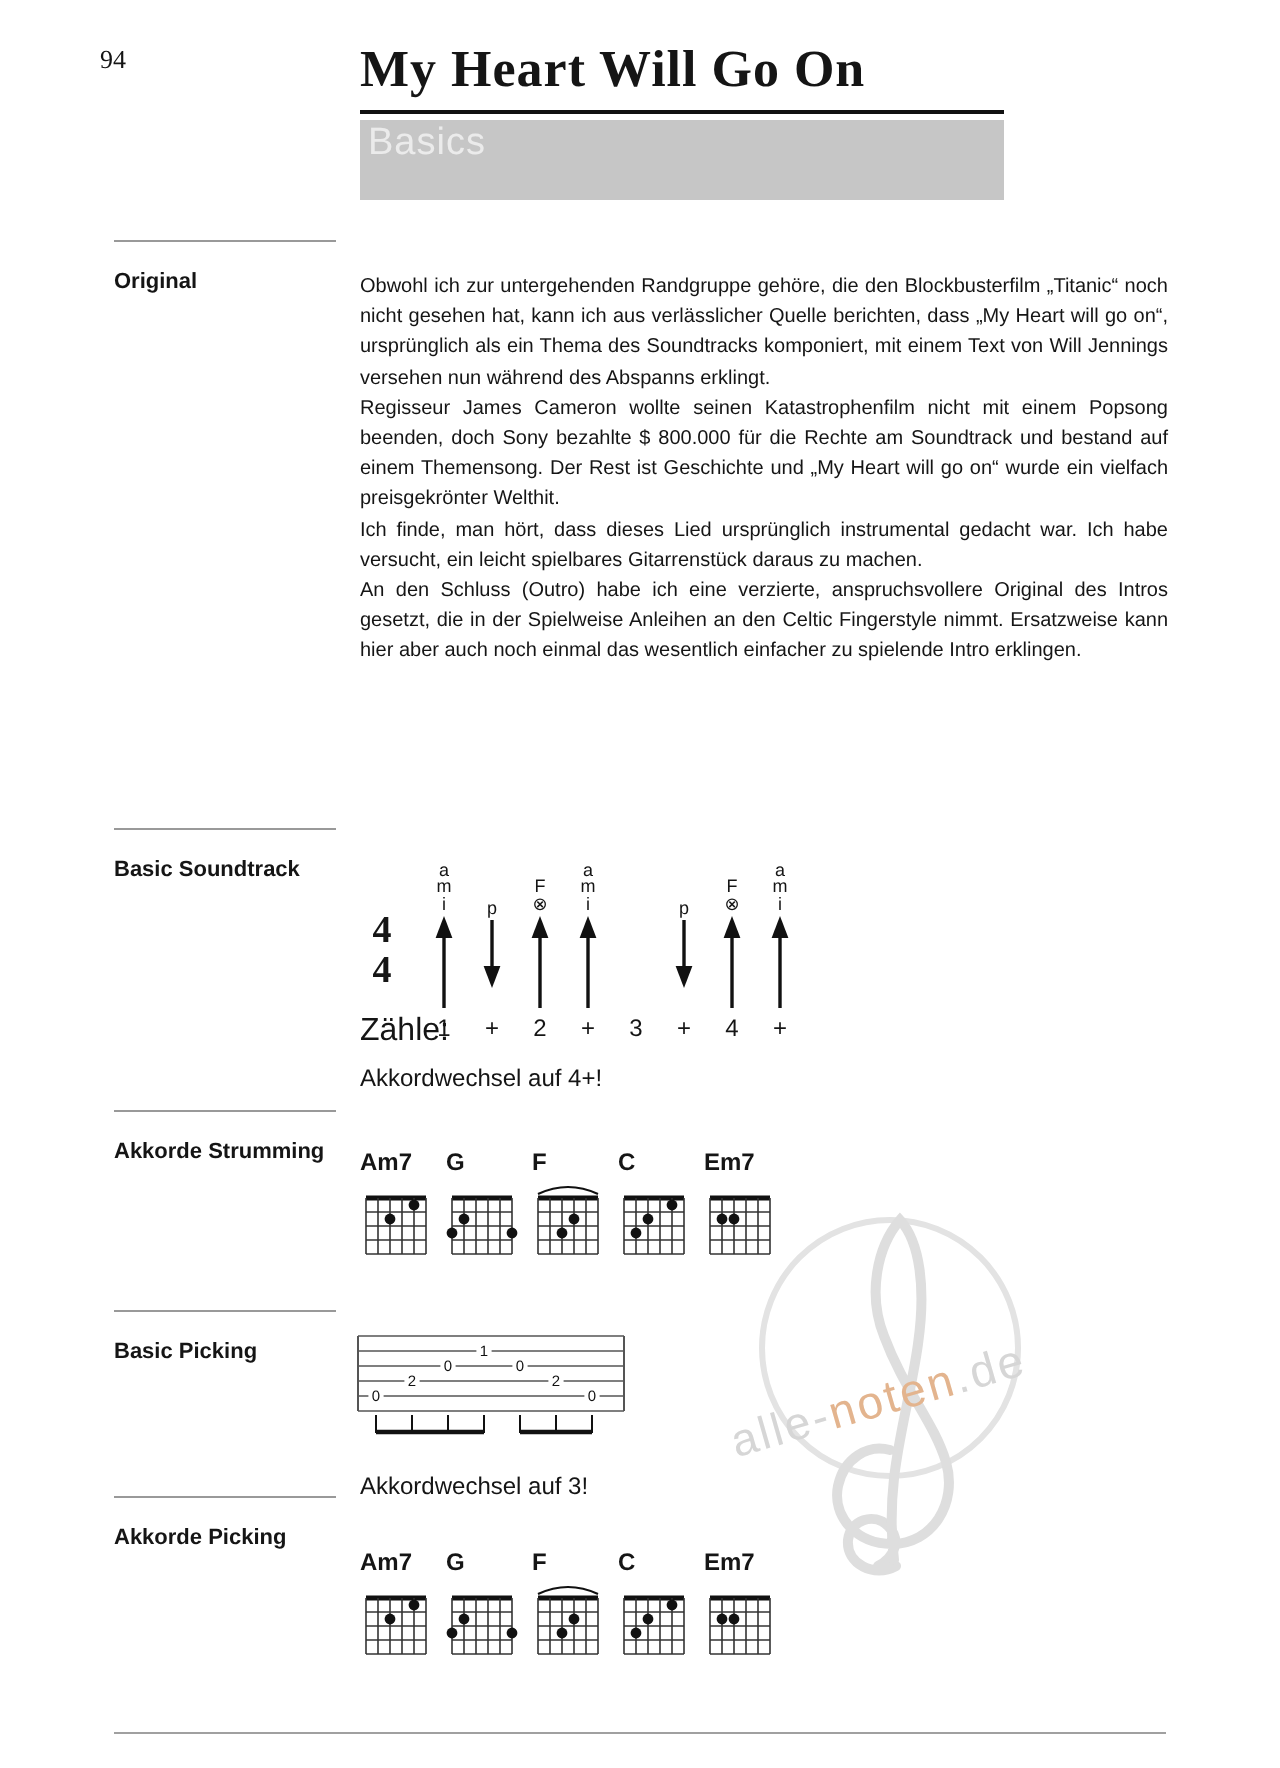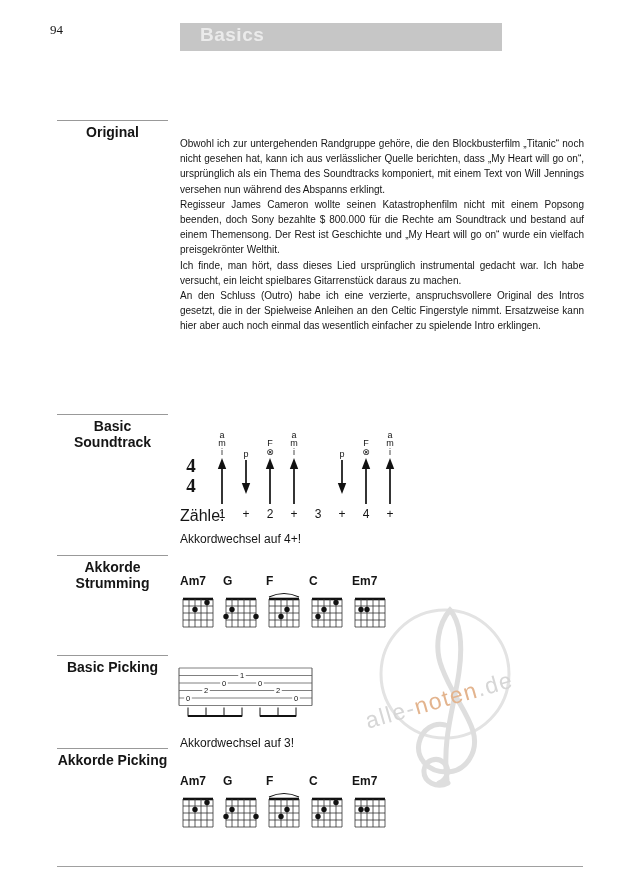--- a/index.html
+++ b/index.html
@@ -2,24 +2,24 @@
 <html><head>
 <meta charset="utf-8">
 <style>
   html,body{margin:0;padding:0;background:#fff;}
   .page{position:relative;width:640px;height:884px;background:#fff;overflow:hidden;
         font-family:"Liberation Sans","DejaVu Sans",sans-serif;color:#151515;}
   .pagenum{position:absolute;left:50px;top:22px;font-family:"Liberation Serif","DejaVu Serif",serif;font-size:13px;}
   .title-block{position:absolute;left:180px;top:20px;width:322px;}
   .title{font-family:"Liberation Serif","DejaVu Serif",serif;font-weight:bold;font-size:26px;
          letter-spacing:0.5px;padding-bottom:5px;border-bottom:2px solid #111;white-space:nowrap;}
-  .subtitle-bar{margin-top:3px;background:#c6c6c6;height:28px;line-height:23px;
-                font-size:19px;color:#ebebeb;padding-left:20px;letter-spacing:0.5px;font-weight:bold;}
-  .sec{position:absolute;left:57px;width:111px;border-top:1px solid #999;padding-top:3px;
-       font-size:14px;font-weight:bold;text-align:center;}
+  .subtitle-bar{margin-top:3px;background:#c6c6c6;height:40px;line-height:23px;
+                font-size:19px;color:#ebebeb;padding-left:4px;letter-spacing:0.5px;}
+  .sec{position:absolute;left:57px;width:111px;border-top:1px solid #999;padding-top:14px;
+       font-size:11px;font-weight:bold;text-align:left;}
   .bodytext{position:absolute;left:180px;top:136px;width:404px;font-size:10px;
             line-height:15.2px;text-align:justify;}
   .bodytext p{margin:0;}
   .timesig{position:absolute;left:183px;top:456px;width:16px;text-align:center;
            font-family:"Liberation Serif","DejaVu Serif",serif;font-weight:bold;
            font-size:19px;line-height:20px;}
   .beats{position:absolute;left:213px;top:426px;width:200px;height:78px;}
   .beat{position:absolute;bottom:0;width:18px;height:100%;display:flex;flex-direction:column;
         align-items:center;justify-content:flex-end;}
   .beat-labels{font-size:9px;line-height:8.5px;text-align:center;margin-bottom:2px;}
@@ -49,20 +49,21 @@
   <svg class="wm-clef" width="210" height="250" viewBox="0 0 210 250">
     <circle cx="93" cy="122" r="64" fill="none" stroke="#e3e3e3" stroke-width="3"></circle>
     <path d="M96 231 c-11 6 -25 -1 -24 -13 c1 -10 13 -14 20 -7 c7 7 3 16 -5 20" fill="none" stroke="#dedede" stroke-width="5" stroke-linecap="round"></path>
     <path d="M95 228 c-5 -42 7 -72 12 -108 c4 -28 1 -51 -9 -62 c-12 14 -16 38 -8 58 c10 27 25 43 31 63 c6 21 -7 41 -27 41 c-18 0 -30 -14 -27 -29 c3 -14 15 -21 26 -18" fill="none" stroke="#dedede" stroke-width="5" stroke-linecap="round"></path>
   </svg>
   <div class="wm-text"><span>alle-</span><span class="wm-accent">noten</span><span>.de</span></div>
 
   <div class="pagenum">94</div>
 
   <div class="title-block">
+    <div class="title">My Heart Will Go On</div>
     <div class="subtitle-bar">Basics</div>
   </div>
 
   <div class="sec" style="top:120px">Original</div>
   <div class="sec" style="top:414px">Basic Soundtrack</div>
   <div class="sec" style="top:555px">Akkorde Strumming</div>
   <div class="sec" style="top:655px">Basic Picking</div>
   <div class="sec" style="top:748px">Akkorde Picking</div>
 
   <div class="bodytext">

